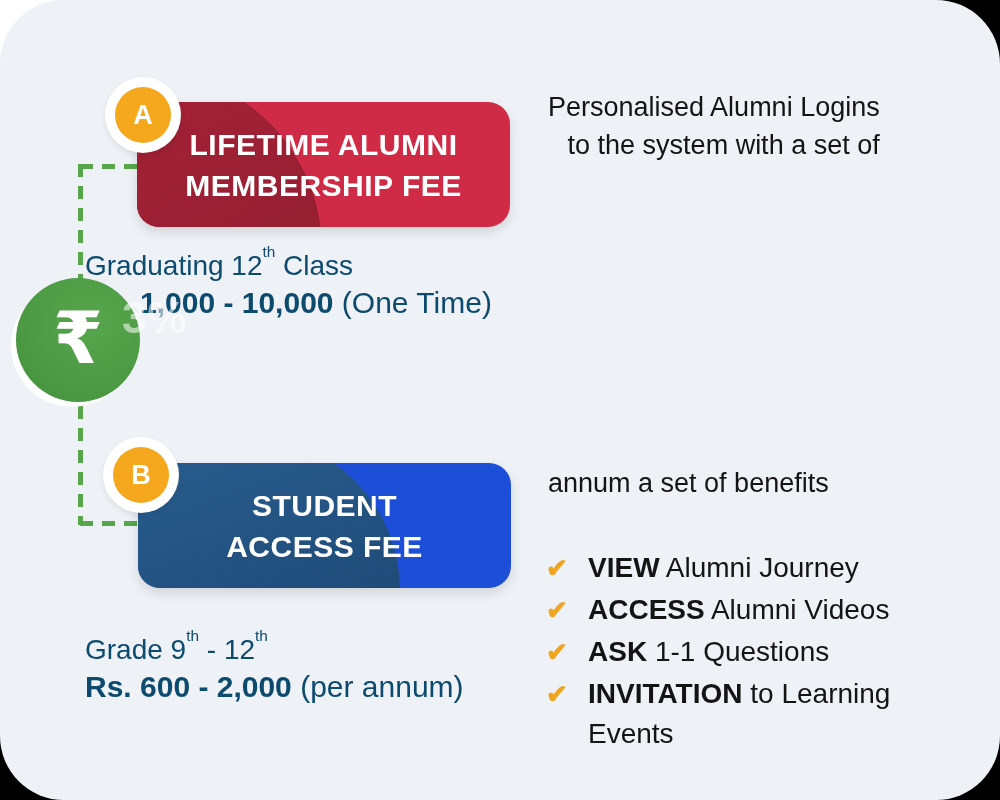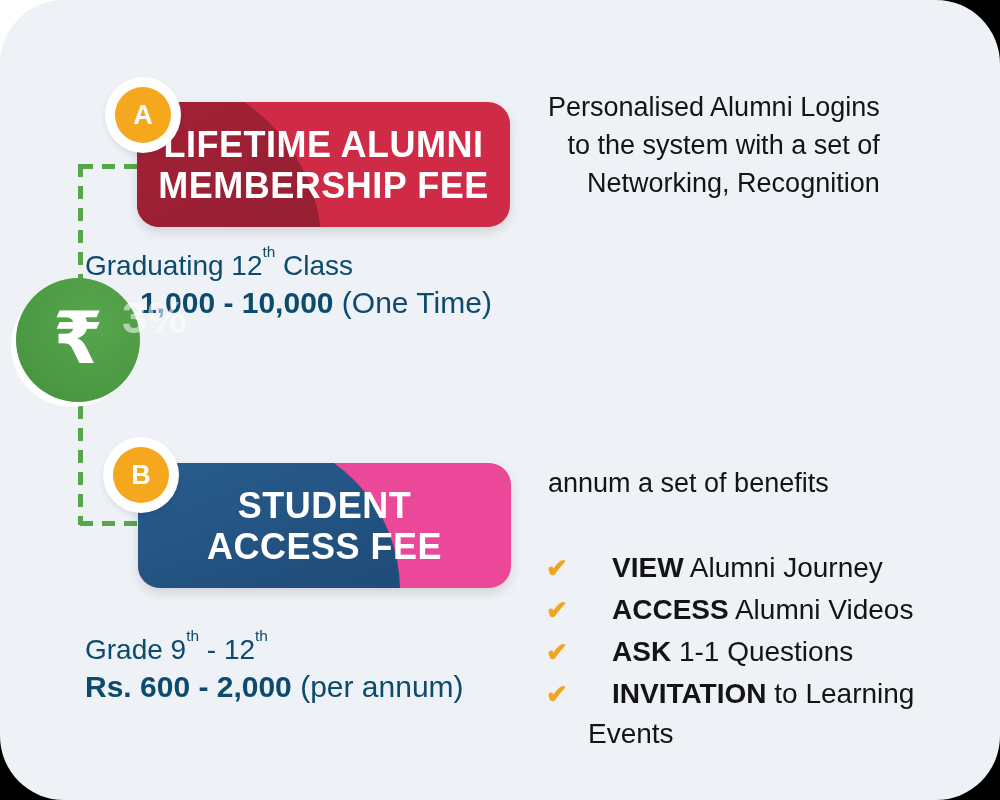--- a/index.html
+++ b/index.html
@@ -40,45 +40,45 @@
   .marker-b { left:103px; top:437px; }
 
   
   .badge { position:absolute; width:373px; height:125px; border-radius:22px; overflow:hidden;
            display:flex; flex-direction:column; align-items:center; justify-content:center;
            z-index:5; box-shadow:0 5px 12px rgba(0,0,0,.12); }
   .badge::before { content:""; position:absolute; border-radius:50%; }
   .badge-a { left:137px; top:102px; background:#d02b46; }
   .badge-a::before { width:360px; height:360px; left:-175px; top:-32px;
                      background:linear-gradient(150deg,#a42137 20%,#8f1e30 85%); }
-  .badge-b { left:138px; top:463px; background:#ec4899; }
+  .badge-b { left:138px; top:463px; background:#1d4ed8; }
   .badge-b::before { width:310px; height:310px; left:-48px; top:-28px;
                      background:linear-gradient(160deg,#2b6192 0%,#1b4470 82%); }
-  .badge-title { position:relative; z-index:1; color:#fff; font-weight:700; font-size:36px;
+  .badge-title { position:relative; z-index:1; color:#fff; font-weight:700; font-size:30px;
                  line-height:41px; text-align:center; letter-spacing:.5px; }
 
   
   .subtitle { position:absolute; text-align:left; color:#0c4a6e; }
   .sub-a { left:85px;  top:242px; width:470px; }
   .sub-b { left:85px;  top:626px; width:470px; }
   .sub-line1 { font-size:28px; line-height:36px; font-weight:400; }
   .sub-line2 { font-size:30px; line-height:38px; font-weight:400; }
   .sub-line2 b { font-weight:700; }
   sup.th { font-size:.55em; position:relative; top:-.5em; }
 
   
   .desc { position:absolute; left:548px; color:#141414; font-size:27px; line-height:38px;text-align:right; }
   .desc-a { top:88px; }
   .desc-b { top:464px; }
   .benefits { position:absolute; left:546px; top:548px; width:390px; list-style:none; }
   .benefit { display:flex; align-items:flex-start; margin-bottom:2px; }
   .check { color:#f0a41f; font-size:26px; line-height:40px; width:42px; flex:0 0 42px;
            font-weight:700; }
   .benefit-text { font-size:28px; line-height:40px; color:#141414; width:348px; }
-  .benefit-text b { font-weight:700;margin-left:24px; }
+  .benefit-text b { font-weight:700; }
 </style>
 </head>
 <body>
 
 <div class="stage">
   <div class="corner-patch"></div>
 
   <div class="card">
 
     <div class="dash-h dash-top"></div>
@@ -99,21 +99,20 @@
         <div>MEMBERSHIP FEE</div>
       </div>
     </div>
     <div class="subtitle sub-a">
       <div class="sub-line1"><span>Graduating 12</span><sup class="th">th</sup><span> Class</span></div>
       <div class="sub-line2"><b>Rs. 1,000 - 10,000</b><span> (One Time)</span></div>
     </div>
     <div class="desc desc-a">
       <div>Personalised Alumni Logins</div>
       <div>to the system with a set of</div>
-      <div>Networking, Recognition</div>
     </div>
 
     <div class="marker marker-b">
       <div class="marker-inner">B</div>
     </div>
     <div class="badge badge-b">
       <div class="badge-title">
         <div>STUDENT</div>
         <div>ACCESS FEE</div>
       </div>

